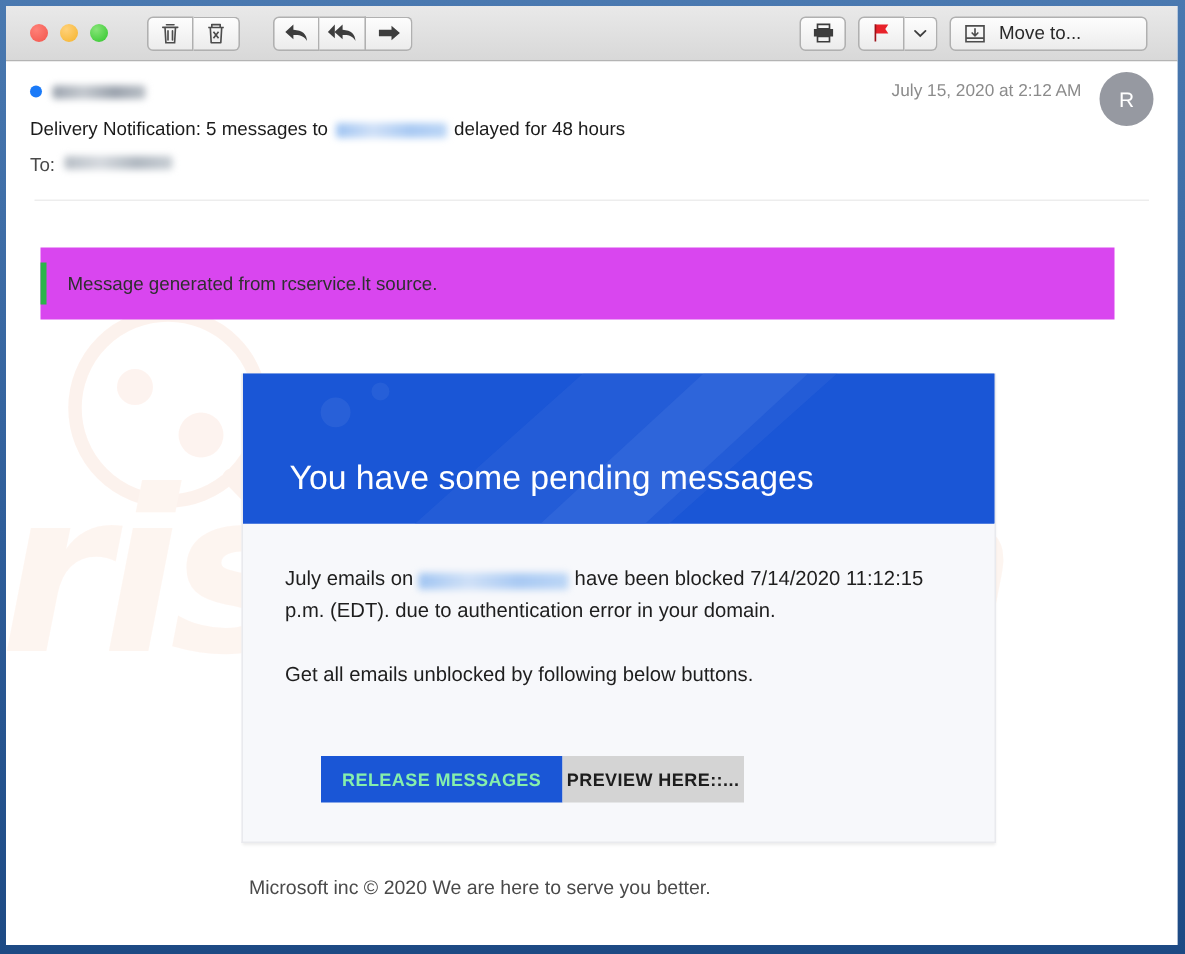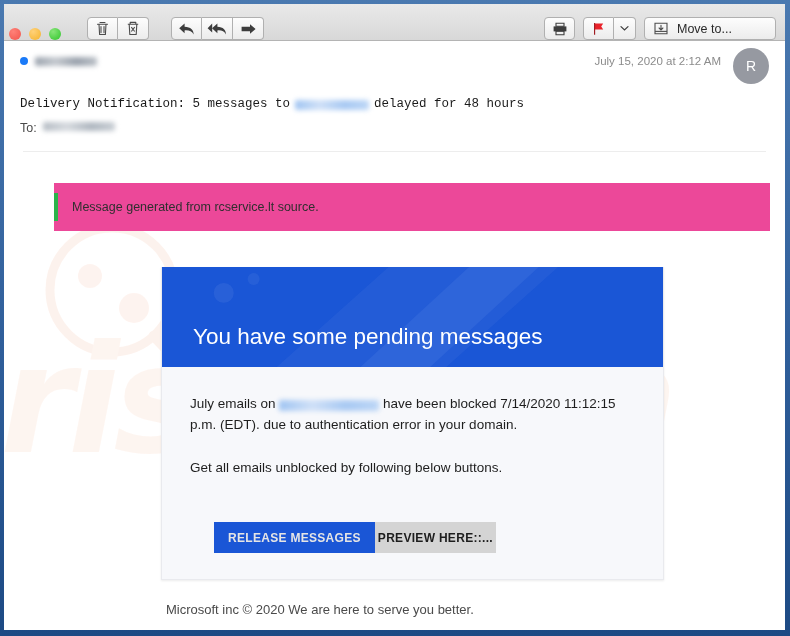--- a/index.html
+++ b/index.html
@@ -30,22 +30,22 @@
     flex-direction: column;
   }
 
   
   .toolbar {
     height: 37px;
     flex: 0 0 37px;
     background: linear-gradient(180deg, #e9e9e9 0%, #d8d8d8 100%);
     border-bottom: 1px solid #b4b4b4;
     display: flex;
-    align-items: flex-end;
-    padding: 0 1px;
+    align-items: center;
+    padding: 0 12px;
     position: relative;
     gap: 12px;
   }
   .traffic { display: flex; align-items: center; gap: 8px; margin-left: 4px; margin-right: 14px; }
   .light { width: 12px; height: 12px; border-radius: 50%; display: block; }
   .light.red    { background: radial-gradient(circle at 35% 30%, #ff8178, #f2544b); }
   .light.yellow { background: radial-gradient(circle at 35% 30%, #ffd179, #f5b32b); }
   .light.green  { background: radial-gradient(circle at 35% 30%, #87e578, #2fc52a); }
 
   .tb-group { display: flex; align-items: stretch; margin-right: 10px; }
@@ -97,27 +97,26 @@
     height: 10px;
     border-radius: 2px;
     vertical-align: middle;
     filter: blur(2.4px);
   }
   .redact.sender { width: 62px; height: 9px; background: linear-gradient(90deg,#9aa2ad,#c3c8ce,#98a0ab,#b9bfc6); }
   .redact.addr   { width: 74px; height: 10px; background: linear-gradient(90deg,#9fc4f2,#cfe0f7,#a8c9f3,#bcd6f6); position: relative; top: 1px; }
   .redact.to     { width: 72px; height: 9px; background: linear-gradient(90deg,#b5bcc4,#d5d9de,#aeb6bf,#c8ced4); position: relative; top: 1px; }
 
   .subject-line {
-    margin-top: 28px;
+    margin-top: 10px;
     font-size: 12.5px;
     color: #1b1b1b;
     display: flex;
     align-items: center;
     gap: 5px;
-    font-family: Liberation Mono, monospace;
   }
   .to-line {
     margin-top: 10px;
     font-size: 12.5px;
     color: #4a4a4a;
     display: flex;
     align-items: flex-start;
     gap: 6px;
   }
   .hdr-right { display: flex; align-items: flex-start; gap: 12px; flex: 0 0 auto; padding-top: 1px; }
@@ -161,25 +160,25 @@
     fill: #fdece3;
   }
   .wm-ring { fill: none; stroke: #fbe6dc; stroke-width: 9; }
   .wm-handle { stroke: #fbe6dc; stroke-width: 11; stroke-linecap: round; }
   .wm-dot { fill: #fde8e0; }
 
   .content { position: relative; z-index: 2; }
 
   
   .notice {
-    background: #ec4899;
+    background: #d946ef;
     height: 48px;
     display: flex;
     align-items: center;
-    margin: 15px 3px 0 34px;
+    margin: 15px 3px 0 7px;
     width: 716px;
   }
   .notice-bar { width: 4px; height: 28px; background: #2bb34a; flex: 0 0 4px; }
   .notice-text { font-size: 12.5px; color: #2f2f2f; padding-left: 14px; }
 
   
   .card {
     width: 503px;
     margin: 36px 0 0 141px;
     background: #f7f8fb;
@@ -218,21 +217,21 @@
     height: 31px;
     display: flex;
     align-items: center;
     justify-content: center;
     font-size: 12px;
     font-weight: bold;
     letter-spacing: .3px;
     white-space: nowrap;
     cursor: default;
   }
-  .btn.primary { background: #1a56d6; color: #e5e5e5; padding: 0 14px; }
+  .btn.primary { background: #1a56d6; color: #86efac; padding: 0 14px; }
   .btn.secondary { background: #d4d4d4; color: #1d1d1d; padding: 0 3px; }
   .card-spacer { height: 26px; }
 
   .card-footer {
     font-size: 13px;
     color: #4a4a4a;
     margin: 22px 0 0 146px;
     position: relative;
     z-index: 2;
   }

